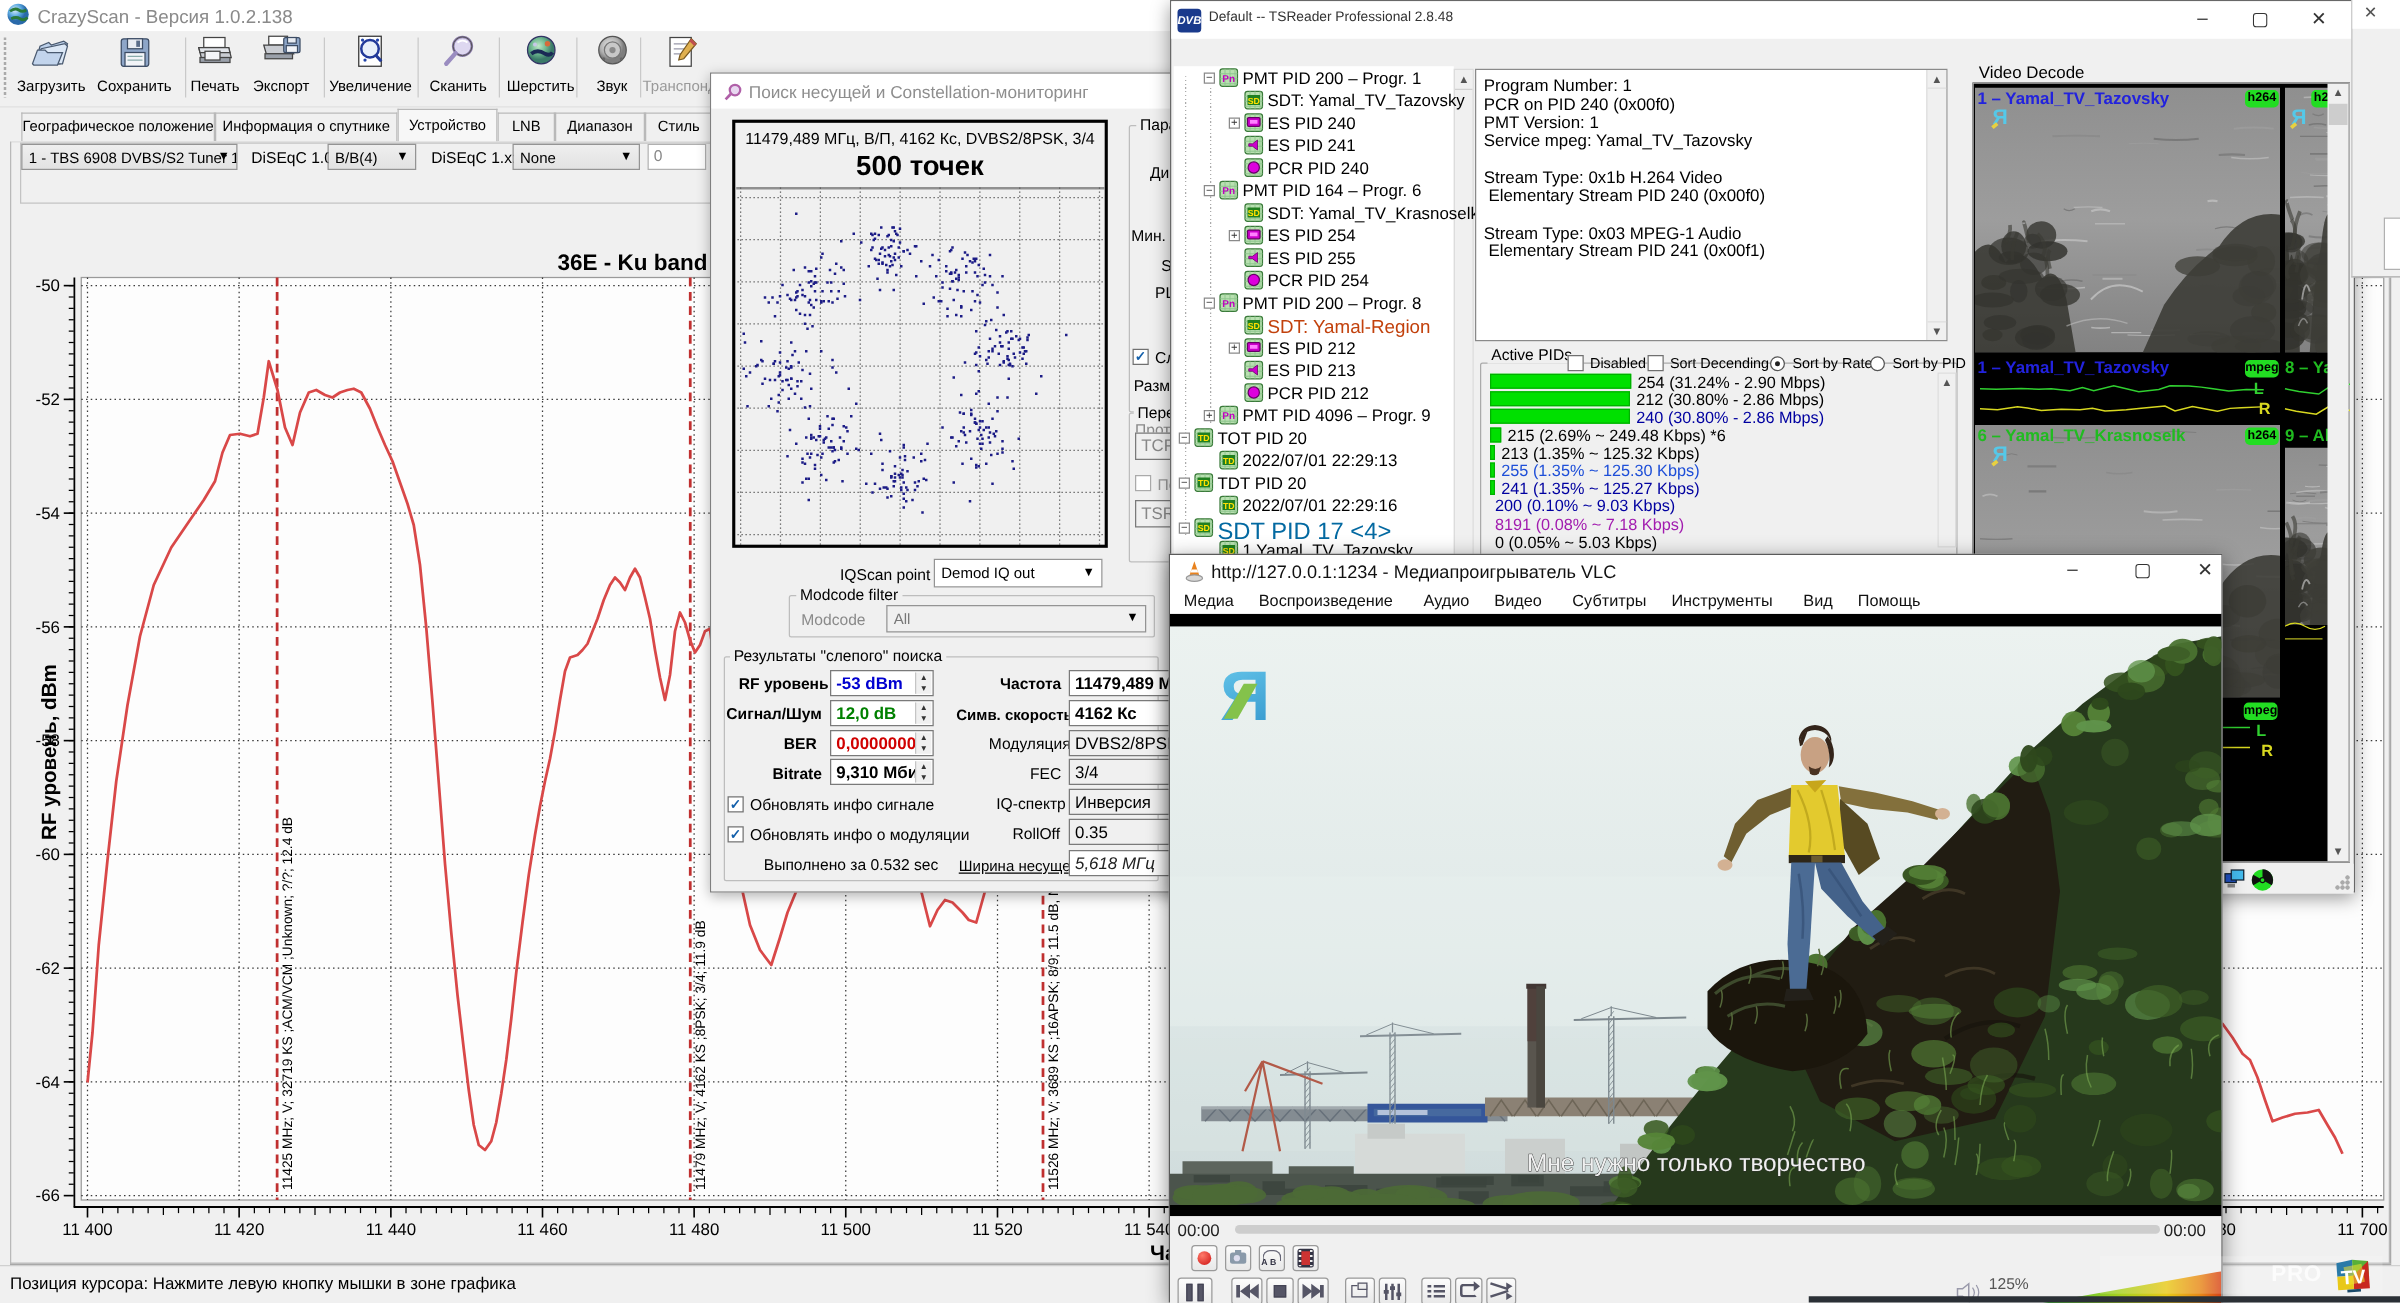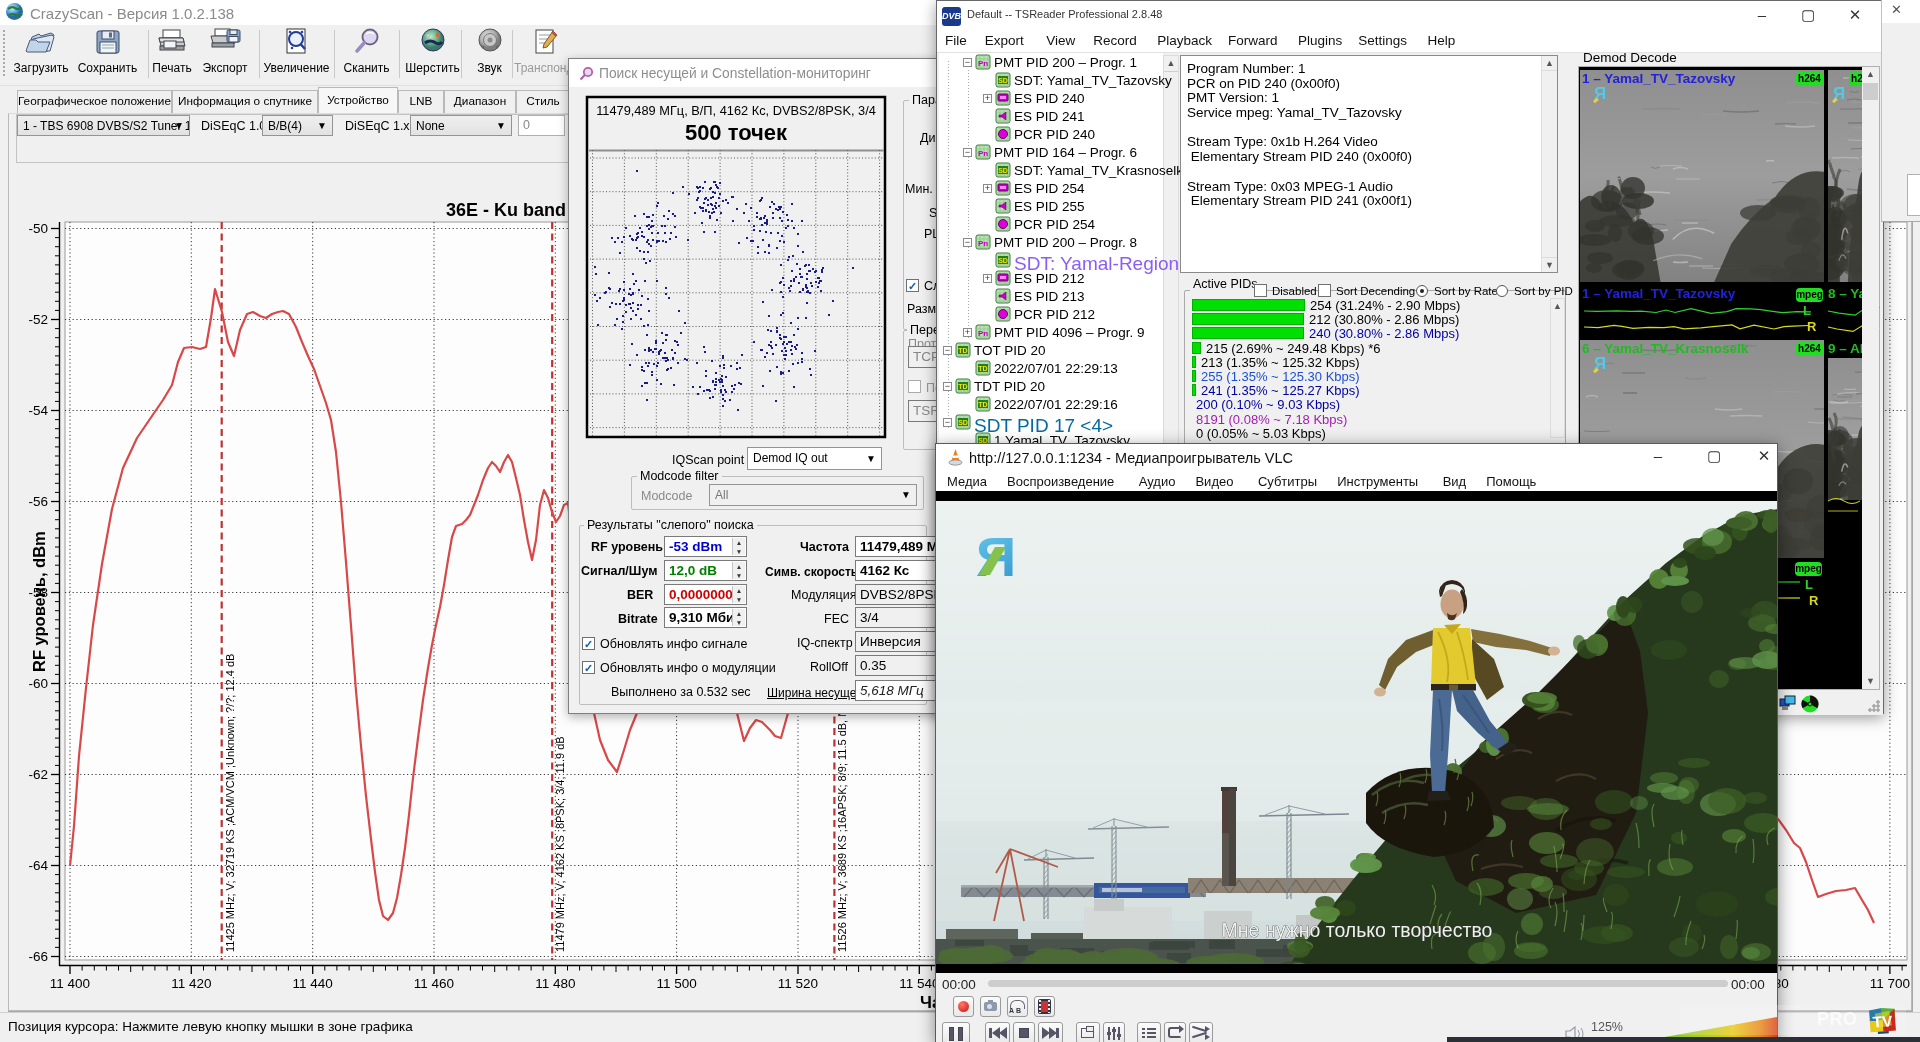--- a/index.html
+++ b/index.html
@@ -1073,29 +1073,20 @@
  </div>
 </div>
 
 <div class="win" style="left:936px;top:0;width:948px;height:714px;border:1px solid #686868;box-shadow:0 4px 14px rgba(0,0,0,.4)">
  <div class="tb" style="height:30px"></div>
  <div class="abs" style="left:5px;top:6px;width:19px;height:19px;background:#1a3a8c;border-radius:3px;color:#fff;font-size:9px;font-weight:bold;font-style:italic;text-align:center;line-height:19px">DVB</div>
  <div class="ttl" style="left:30px;top:7px;color:#333;font-size:11px">Default -- TSReader Professional 2.8.48</div>
  <div class="wbtn" style="left:815px;top:5px;width:20px">–</div>
  <div class="wbtn" style="left:861px;top:5px;width:20px">▢</div>
  <div class="wbtn" style="left:908px;top:5px;width:20px">✕</div>
- <div class="abs" style="left:0;top:30px;width:946px;height:22px;background:#fff;border-bottom:1px solid #e2e2e2">
-  <div style="padding-left:8px">
-   <span class="mi" style="margin-right:18px">File</span><span class="mi" style="margin-right:18px">Export</span>
-   <span class="mi" style="margin-right:18px">View</span><span class="mi" style="margin-right:16px">Record</span>
-   <span class="mi" style="margin-right:16px">Playback</span><span class="mi" style="margin-right:16px">Forward</span>
-   <span class="mi" style="margin-right:16px">Plugins</span><span class="mi" style="margin-right:16px">Settings</span>
-   <span class="mi">Help</span>
-  </div>
- </div>
  <div class="abs" style="left:2px;top:52px;width:224px;height:660px;background:#fff"></div>
  <div class="abs" style="left:226px;top:54px;width:16px;height:658px;background:#f0f0f0;border:1px solid #dcdcdc">
    <div style="height:16px;background:#f0f0f0;border-bottom:1px solid #d0d0d0;font-size:9px;text-align:center;color:#555;line-height:15px">▲</div>
  </div>
  <div class="abs" style="left:0;top:690px;width:946px;height:24px;background:#f0f0f0"></div>
 </div>
 <div class="abs" style="left:936px;top:0;width:948px;height:714px;overflow:hidden;pointer-events:none">
  <div class="abs" style="left:-936px;top:0;width:1920px;height:714px">
   <div class="abs" style="left:948px;top:61px;width:1px;height:368px;background:repeating-linear-gradient(#aaa 0 1px,transparent 1px 3px)"></div>
       <div class="abs" style="left:968px;top:70px;width:1px;height:90px;background:repeating-linear-gradient(#aaa 0 1px,transparent 1px 3px)"></div>
@@ -1200,21 +1191,21 @@
       </div>
       <div class="abs" style="left:994px;top:235px;font-size:13.5px;color:#000;white-space:nowrap">PMT PID 200 – Progr. 8</div>
       <div class="abs" style="left:995px;top:252px">
         <svg width="16" height="16" viewBox="0 0 16 16">
           <rect x="1" y="1" width="14" height="14" rx="2" fill="#b8e0b0" stroke="#3a7a3a"></rect>
           <path d="M1 5 h14 M1 9 h14 M1 13 h14 M5 1 v14 M9 1 v14 M13 1 v14" stroke="#8cc48c" stroke-width=".7"></path>
           <rect x="3" y="4" width="10" height="8" fill="#208020"></rect>
           <text x="8" y="11" font-size="7" font-weight="bold" text-anchor="middle" fill="#ffe000">SD</text>
         </svg>
       </div>
-      <div class="abs" style="left:1014px;top:253px;font-size:19px;color:#8b5cf6;white-space:nowrap">SDT: Yamal-Region</div>
+      <div class="abs" style="left:1014px;top:253px;font-size:15px;color:#c2410c;white-space:nowrap">SDT: Yamal-Region</div>
       <div class="abs" style="left:983px;top:274px;width:9px;height:9px;border:1px solid #8a8a8a;background:#fff;font-size:9px;line-height:7px;text-align:center;color:#333">+</div>
       <div class="abs" style="left:995px;top:270px">
         <svg width="16" height="16" viewBox="0 0 16 16">
           <rect x="1" y="1" width="14" height="14" rx="2" fill="#b8e0b0" stroke="#3a7a3a"></rect>
           <path d="M1 5 h14 M1 9 h14 M1 13 h14 M5 1 v14 M9 1 v14 M13 1 v14" stroke="#8cc48c" stroke-width=".7"></path>
           <rect x="3" y="4" width="10" height="7" rx="1" fill="#cc00cc" stroke="#660066"></rect>
           <rect x="5" y="6" width="6" height="3" fill="#ff80ff"></rect>
         </svg>
       </div>
       <div class="abs" style="left:1014px;top:271px;font-size:13.5px;color:#000;white-space:nowrap">ES PID 212</div>
@@ -1346,21 +1337,21 @@
       <div class="abs" style="left:1201px;top:369px;font-size:13px;color:#1d4ed8;white-space:nowrap">255 (1.35% ~ 125.30 Kbps)</div>
       <div class="abs" style="left:1192px;top:384.19999999999993px;width:4px;height:12px;background:#00e000;border:1px solid #00b000"></div>
       <div class="abs" style="left:1201px;top:383.19999999999993px;font-size:13px;color:#0000a0;white-space:nowrap">241 (1.35% ~ 125.27 Kbps)</div>
       <div class="abs" style="left:1196px;top:397.3999999999999px;font-size:13px;color:#0000a0;white-space:nowrap">200 (0.10% ~ 9.03 Kbps)</div>
       <div class="abs" style="left:1196px;top:411.5999999999999px;font-size:13px;color:#a21caf;white-space:nowrap">8191 (0.08% ~ 7.18 Kbps)</div>
       <div class="abs" style="left:1196px;top:425.7999999999999px;font-size:13px;color:#000;white-space:nowrap">0 (0.05% ~ 5.03 Kbps)</div>
   <div class="abs" style="left:1550px;top:298px;width:15px;height:140px;background:#f0f0f0;border:1px solid #ddd">
         <div style="font-size:9px;text-align:center;color:#555;line-height:14px">▲</div>
       </div>
 
-  <div class="lbl" style="left:1583px;top:50px;font-size:13.5px">Demod Decode</div>
+  <div class="lbl" style="left:1583px;top:50px;font-size:13.5px">Video Decode</div>
   <div class="abs" style="left:1578px;top:66px;width:302px;height:624px;background:#000;border:1px solid #b0b0b0"></div>
   <div class="abs" style="left:1580px;top:70px">
         <svg width="244" height="212" viewBox="0 0 244 212">
           <defs>
             <linearGradient id="se1" x1="0" y1="0" x2="0" y2="1">
               <stop offset="0" stop-color="#8f8f8f"></stop>
               <stop offset=".5" stop-color="#9d9d9d"></stop>
               <stop offset="1" stop-color="#828282"></stop>
             </linearGradient>
           </defs>

